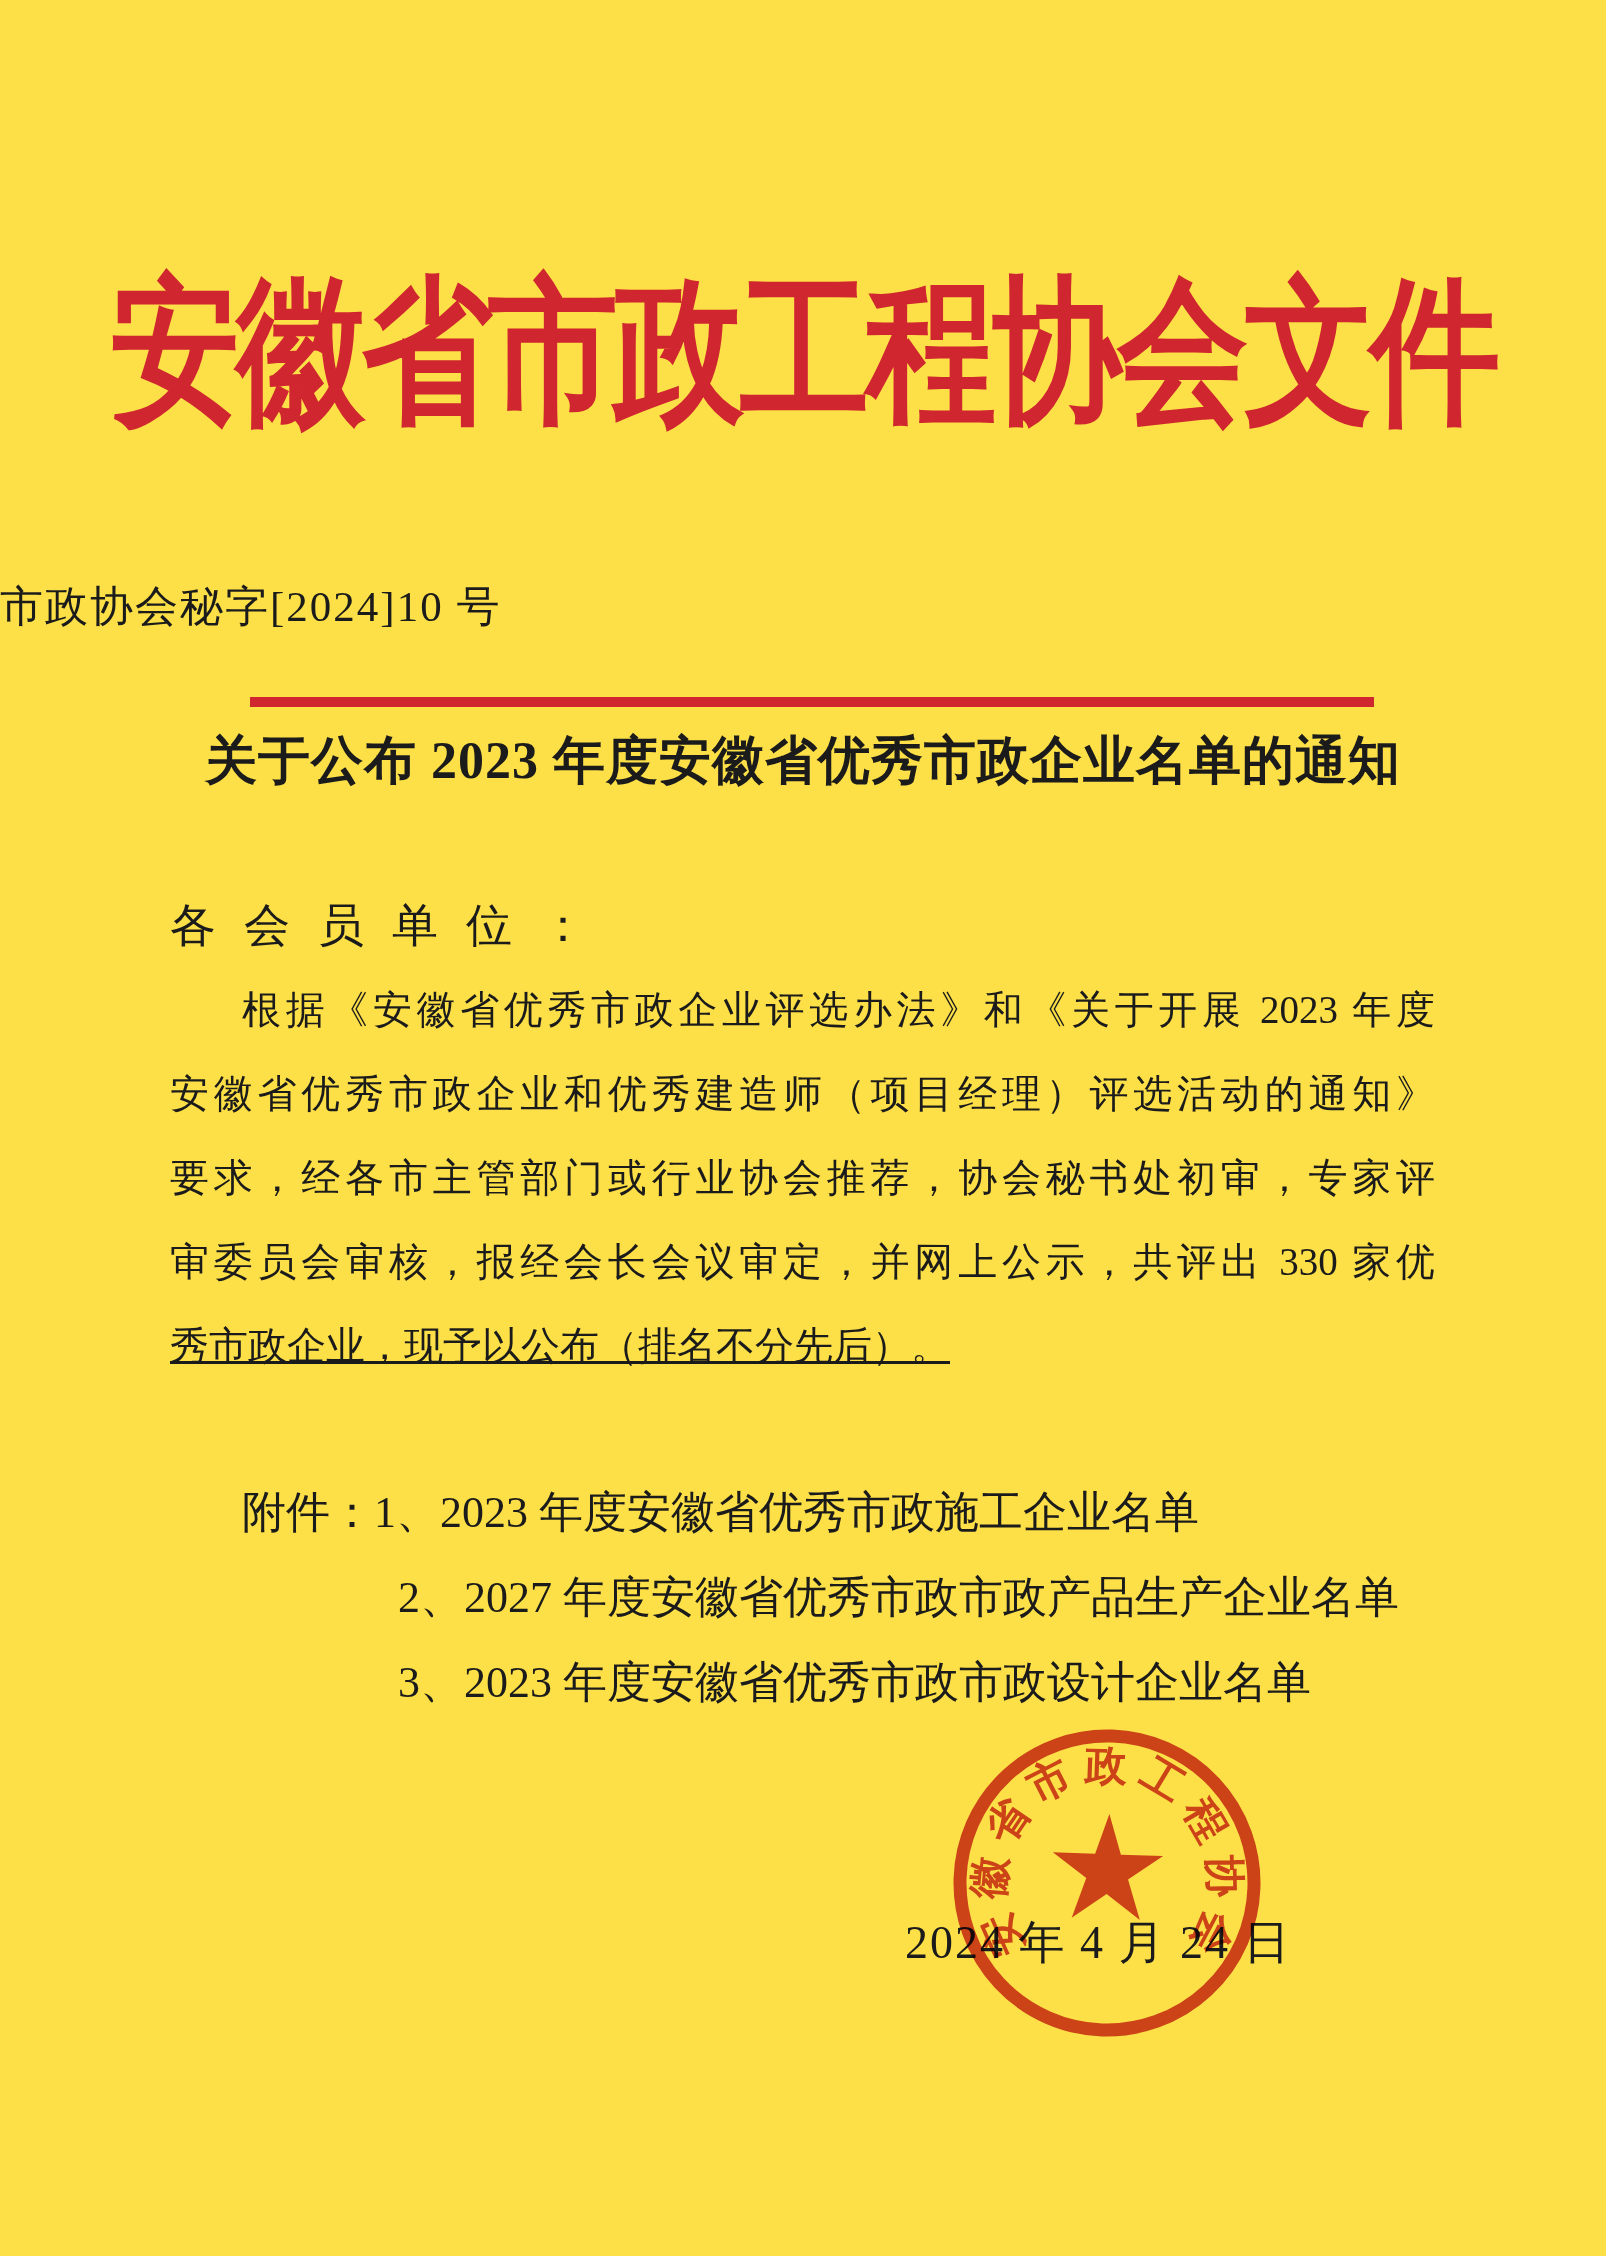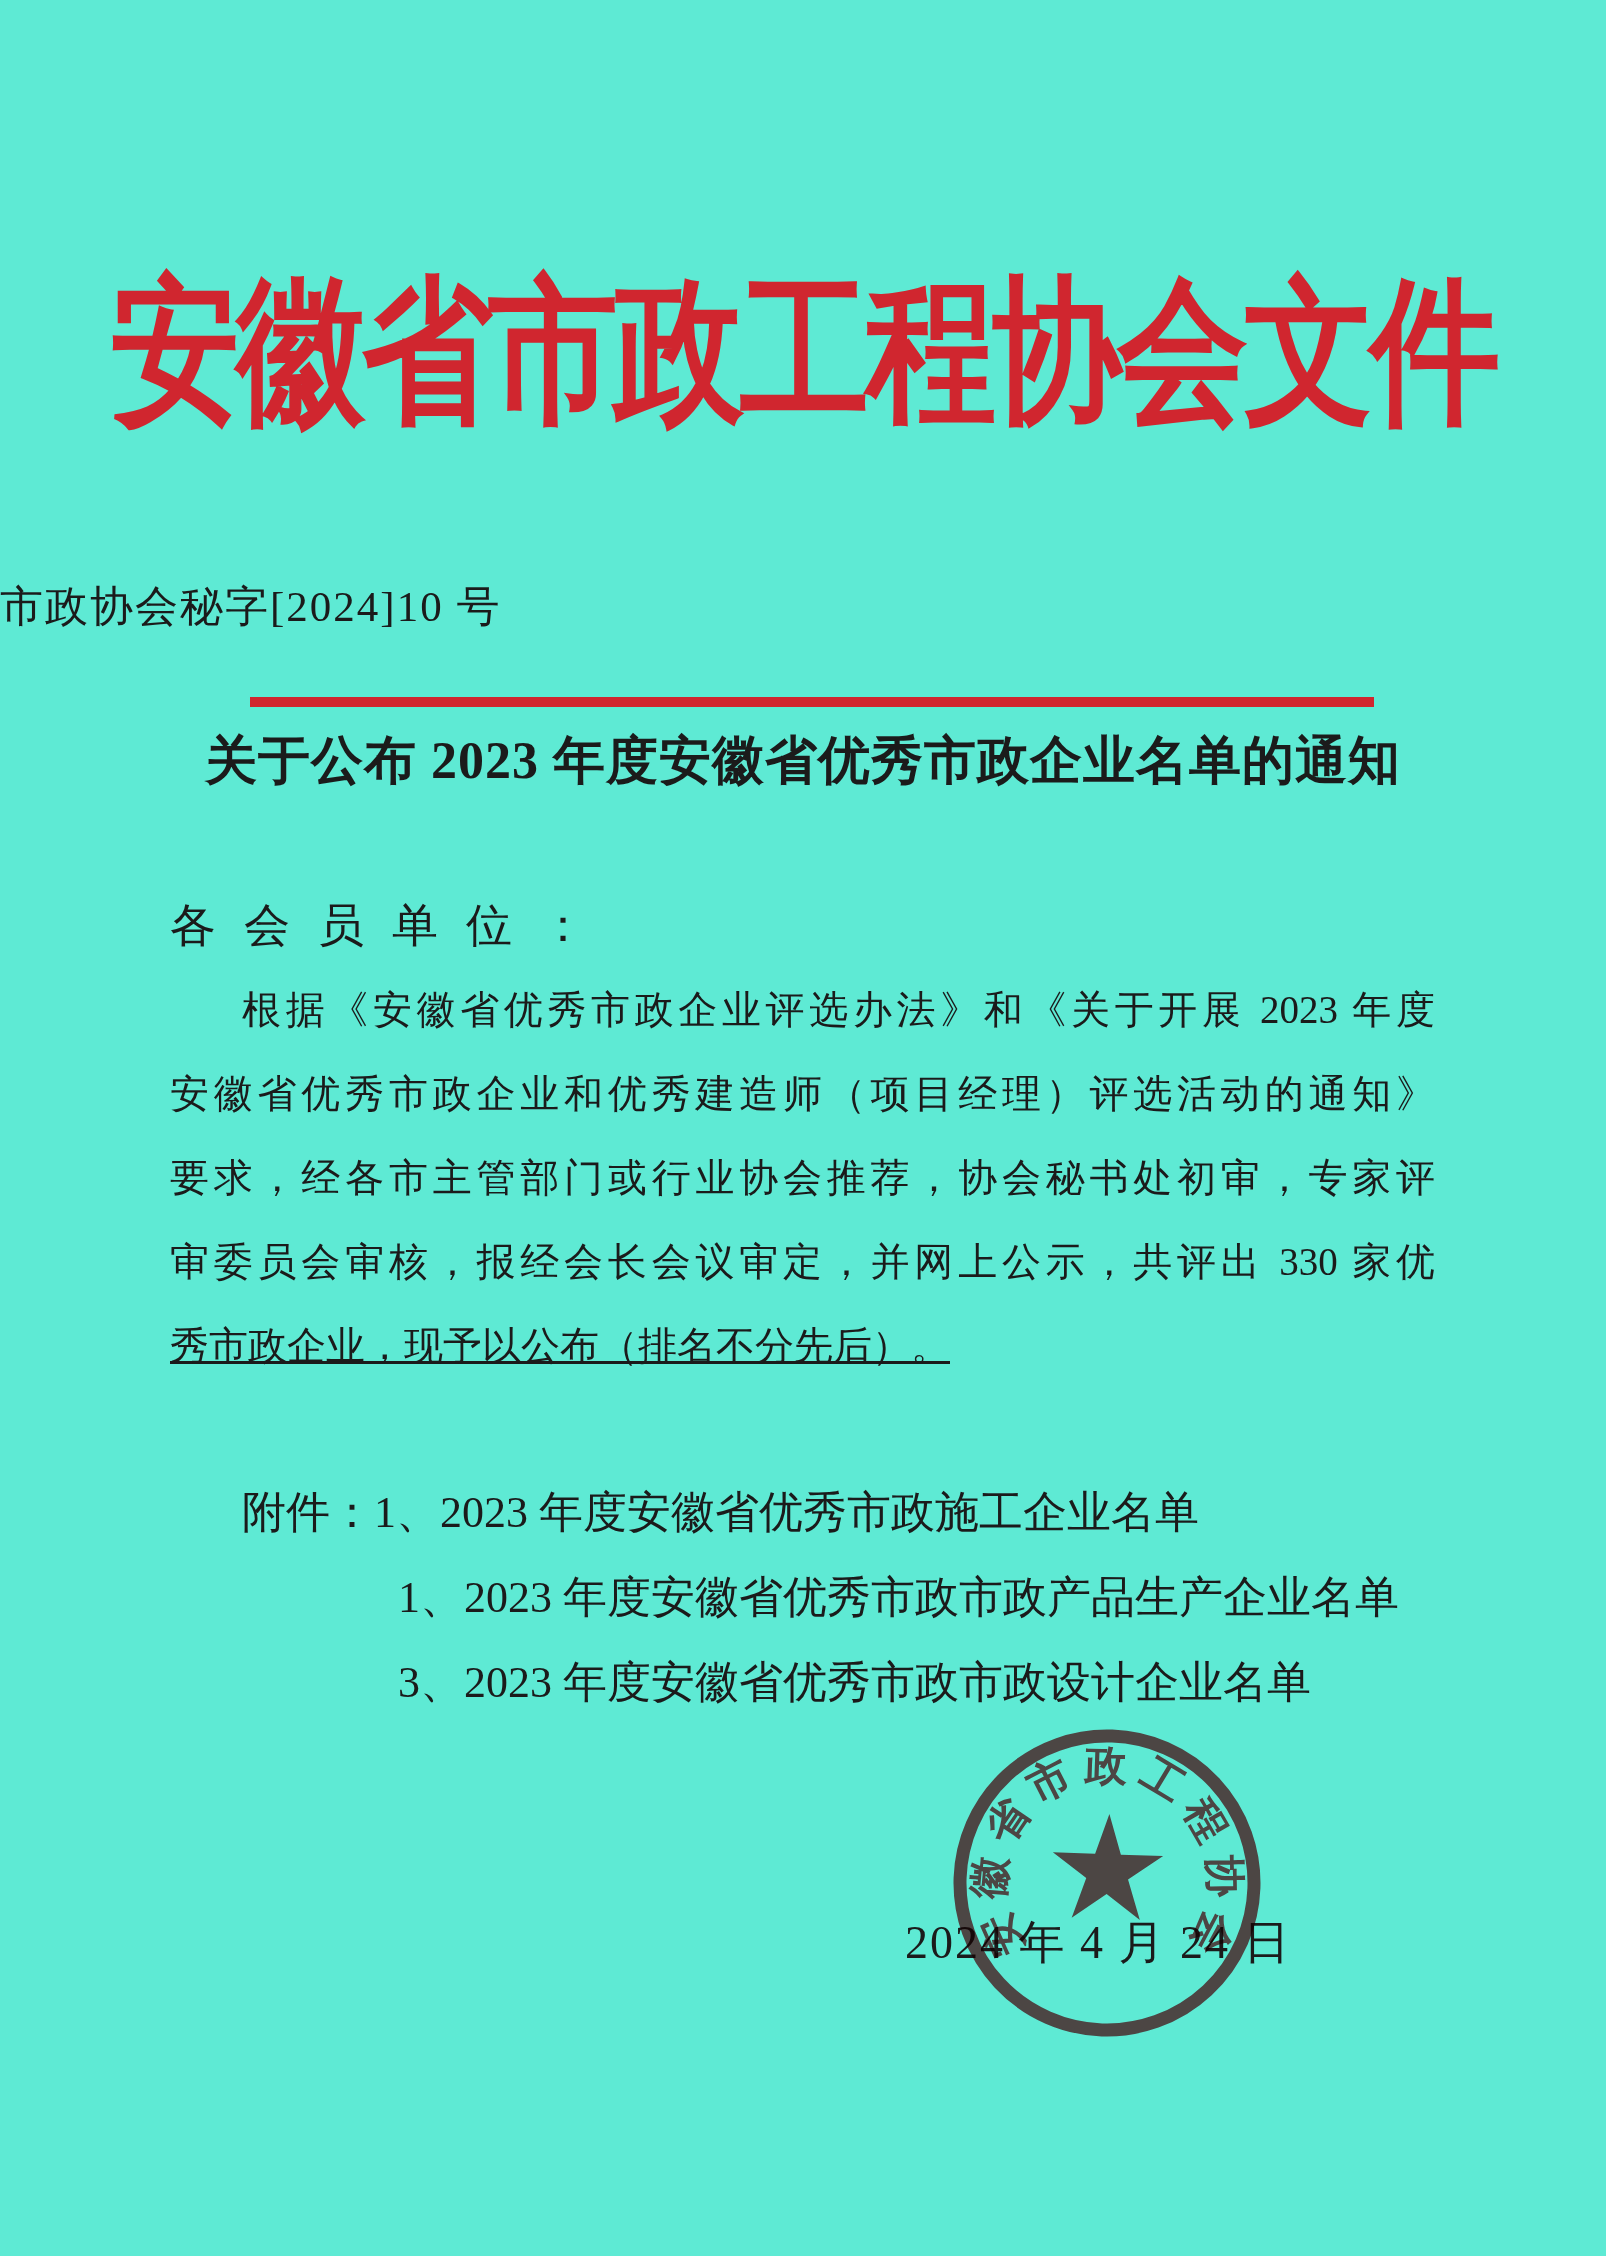--- a/index.html
+++ b/index.html
@@ -5,21 +5,21 @@
   :root{
     --red:#d0262f;
     --seal-red:#c8383f;
     --ink:#1b1b1b;
   }
   *{margin:0;padding:0;box-sizing:border-box;}
   html,body{background:#ffffff;}
   .page{
     position:relative;
     width:1606px;height:2256px;
-    background:#5eead4;
+    background:#fde047;
     font-family:"Liberation Serif","DejaVu Serif",serif;
     color:var(--ink);
     overflow:hidden;
   }
   .org-title{
     position:absolute;top:246px;left:0;width:100%;
     text-align:center;
     font-size:130px;font-weight:bold;color:var(--red);
     letter-spacing:-4px;white-space:nowrap;
     transform:scaleY(1.22);transform-origin:top center;
@@ -92,21 +92,21 @@
     <div class="body-line">安徽省优秀市政企业和优秀建造师（项目经理）评选活动的通知》</div>
     <div class="body-line">要求，经各市主管部门或行业协会推荐，协会秘书处初审，专家评</div>
     <div class="body-line">审委员会审核，报经会长会议审定，并网上公示，共评出 330 家优</div>
     <div class="body-line last">秀市政企业，现予以公布（排名不分先后）。</div>
   </div>
 
   <div class="attachments">
     <div class="attach-line first">
       <span>附件：</span><span>1、2023 年度安徽省优秀市政施工企业名单</span>
     </div>
-    <div class="attach-line rest">1、2023 年度安徽省优秀市政市政产品生产企业名单</div>
+    <div class="attach-line rest">2、2027 年度安徽省优秀市政市政产品生产企业名单</div>
     <div class="attach-line rest">3、2023 年度安徽省优秀市政市政设计企业名单</div>
   </div>
 
   <div class="date-line">2024 年 4 月 24 日</div>
 
   <svg class="seal" viewBox="0 0 322 322" xmlns="http://www.w3.org/2000/svg">
     <circle cx="161" cy="161" r="147" fill="none" stroke="#c8383f" stroke-width="13"></circle>
     <polygon fill="#c8383f" points="161,92 173.9,132.2 216.2,132.1 181.9,156.8 195.1,196.9 161,172 126.9,196.9 140.1,156.8 105.8,132.1 148.1,132.2"></polygon>
     <defs>
       <path id="seal-arc" d="M 82.1 227.2 A 103 103 0 1 1 239.9 227.2" fill="none"></path>

